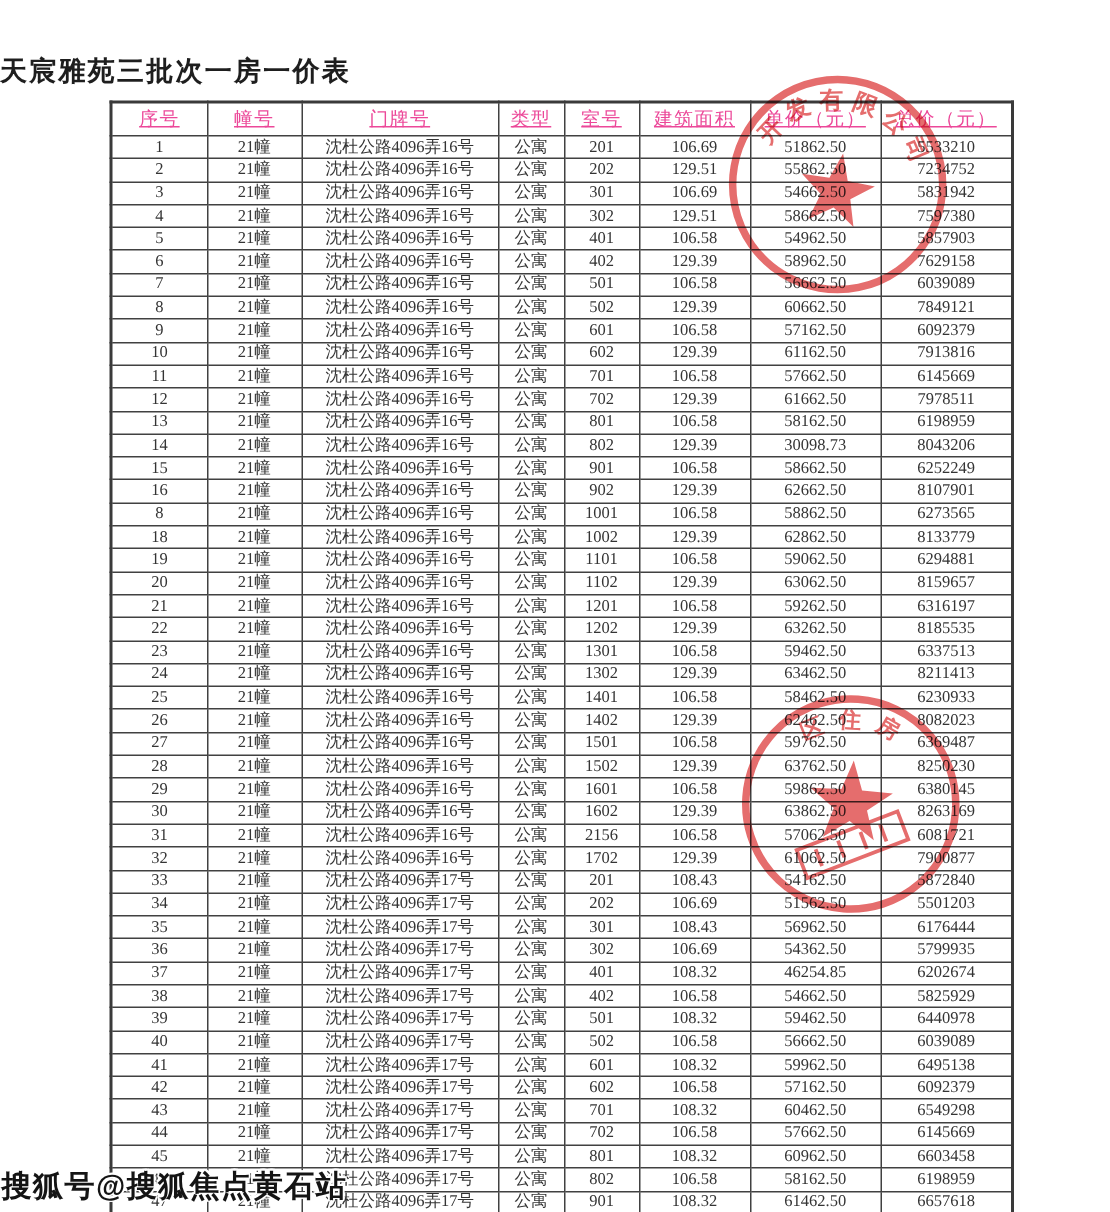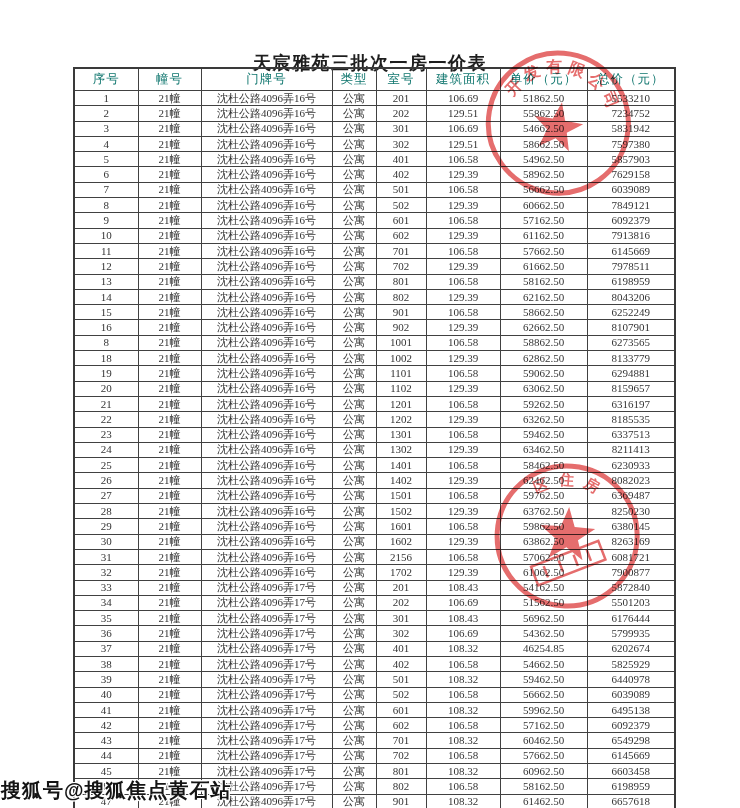--- a/index.html
+++ b/index.html
@@ -2,37 +2,37 @@
 <html><head>
 <meta charset="utf-8">
 <style>
   html,body{margin:0;padding:0;}
   body{
     width:740px;height:808px;position:relative;overflow:hidden;
     background:#ffffff;
     font-family:"Liberation Serif","DejaVu Serif",serif;
   }
   .doc-title{
-    position:absolute;top:35px;left:0;width:740px;text-align:center;
-    font-size:18px;font-weight:bold;color:#1e1e1e;letter-spacing:1.5px;margin-top:16px;
+    position:absolute;top:35px;left:0;width:740px;text-align:left;
+    font-size:18px;font-weight:bold;color:#1e1e1e;letter-spacing:1.5px;
   }
   table.price-table{
     position:absolute;left:73px;top:67px;width:601px;
     border-collapse:collapse;table-layout:fixed;
     border:2px solid #3a3a3a;
   }
   table.price-table th, table.price-table td{
     border:1px solid #414141;
     text-align:center;vertical-align:middle;
     color:#343434;
     padding:0;margin:0;white-space:nowrap;overflow:hidden;
     line-height:1;
   }
   table.price-table thead th{
-    height:21px;font-size:12.5px;font-weight:normal;letter-spacing:1px;color:#0f766e;
+    height:21px;font-size:12.5px;font-weight:normal;letter-spacing:1px;color:#ec4899;text-decoration:underline;
   }
   table.price-table tbody td{
     height:14.3px;font-size:11px;
   }
   col.c-seq{width:64px;} col.c-bldg{width:63px;} col.c-addr{width:131px;}
   col.c-type{width:44px;} col.c-room{width:50px;} col.c-area{width:74px;}
   col.c-unit{width:87px;} col.c-total{width:88px;}
 
   .stamp{
     position:absolute;mix-blend-mode:multiply;opacity:0.82;pointer-events:none;
@@ -212,21 +212,21 @@
           <td>58162.50</td>
           <td>6198959</td>
         </tr>
         <tr>
           <td>14</td>
           <td>21幢</td>
           <td>沈杜公路4096弄16号</td>
           <td>公寓</td>
           <td>802</td>
           <td>129.39</td>
-          <td>62162.50</td>
+          <td>30098.73</td>
           <td>8043206</td>
         </tr>
         <tr>
           <td>15</td>
           <td>21幢</td>
           <td>沈杜公路4096弄16号</td>
           <td>公寓</td>
           <td>901</td>
           <td>106.58</td>
           <td>58662.50</td>

